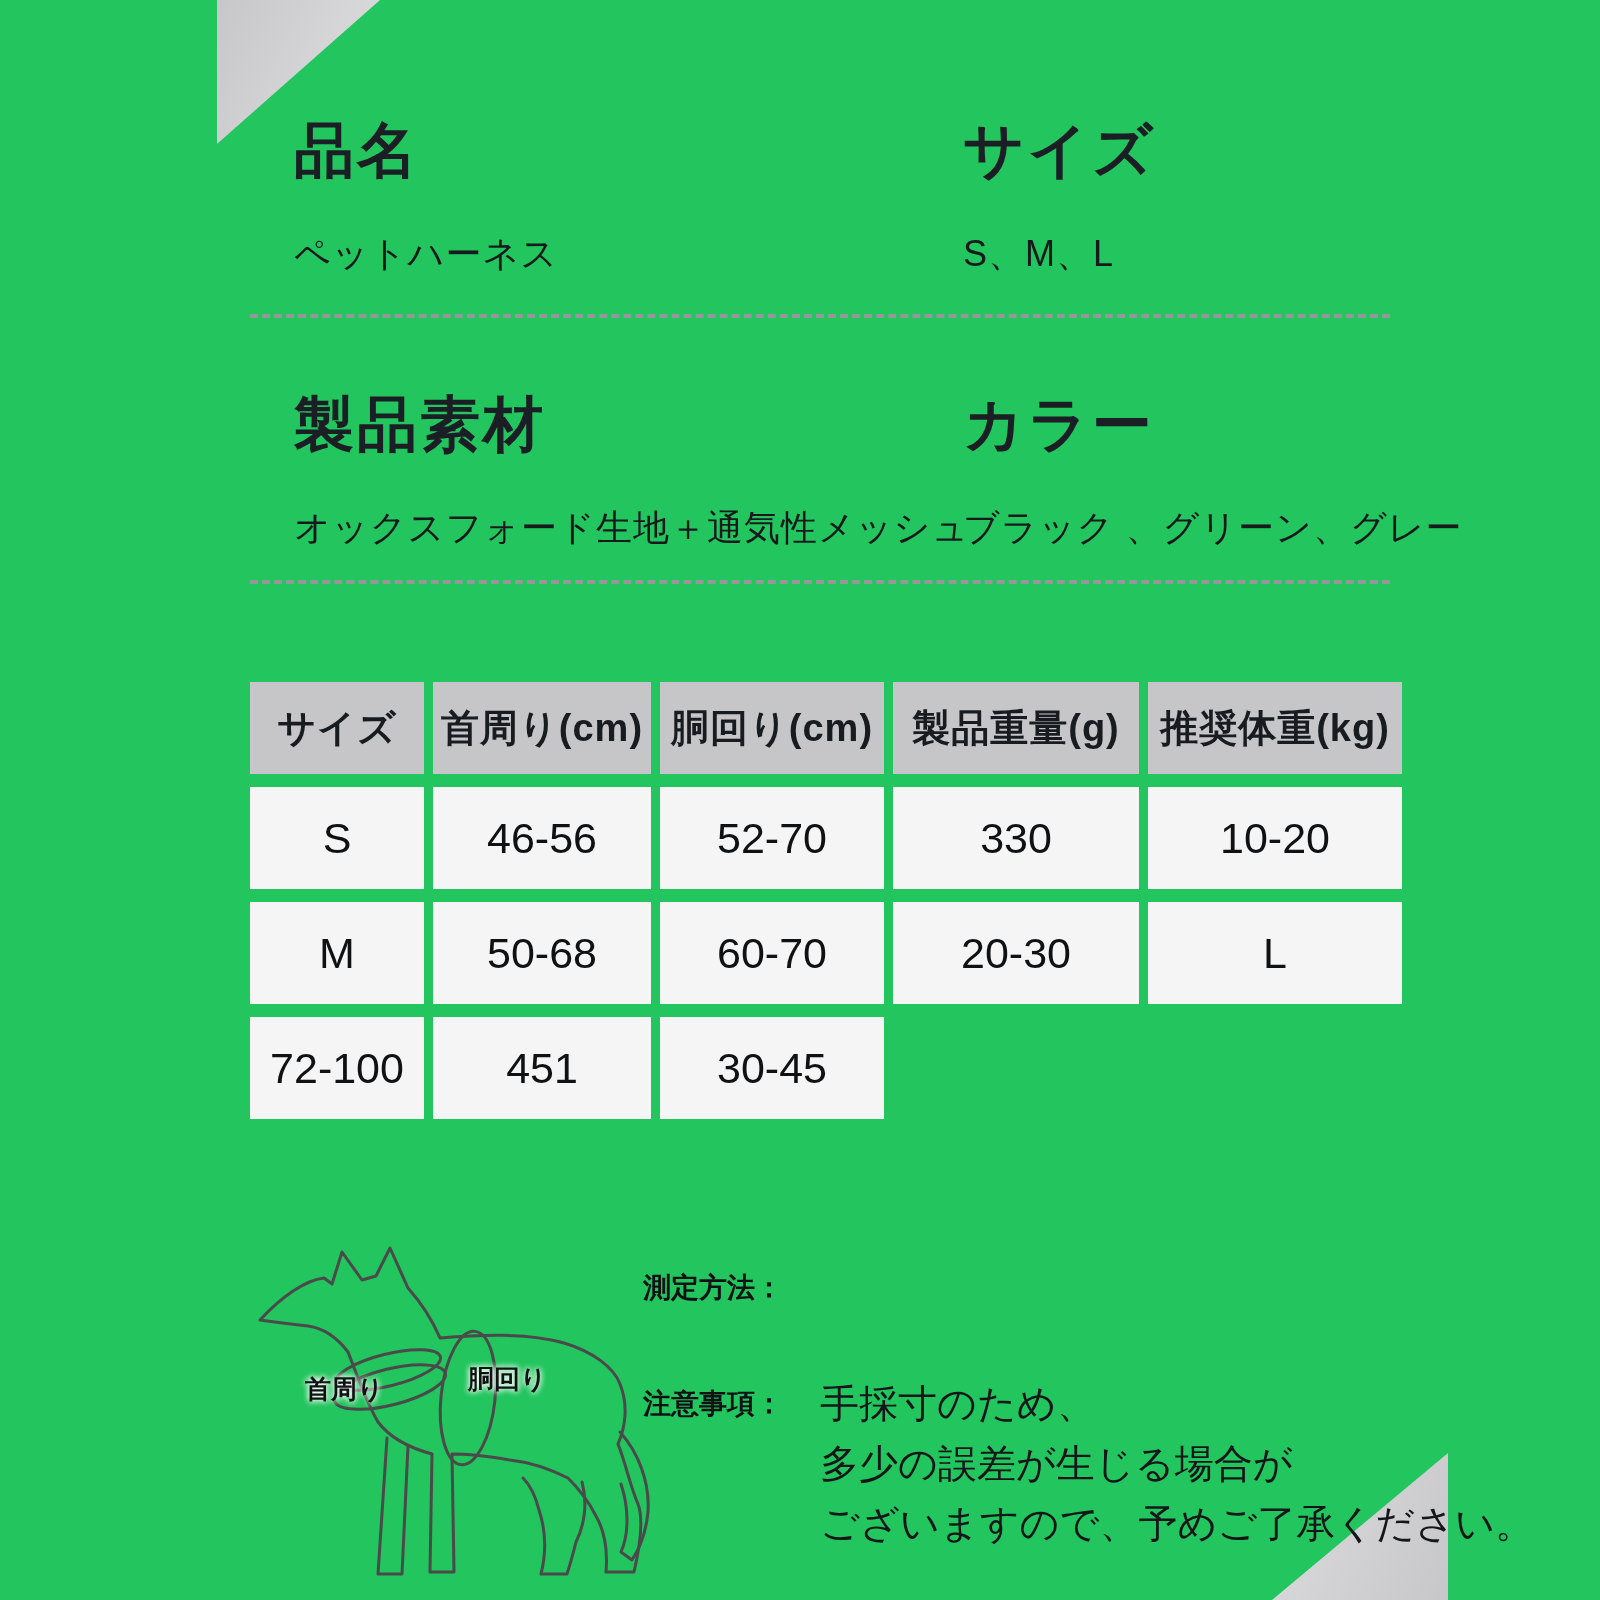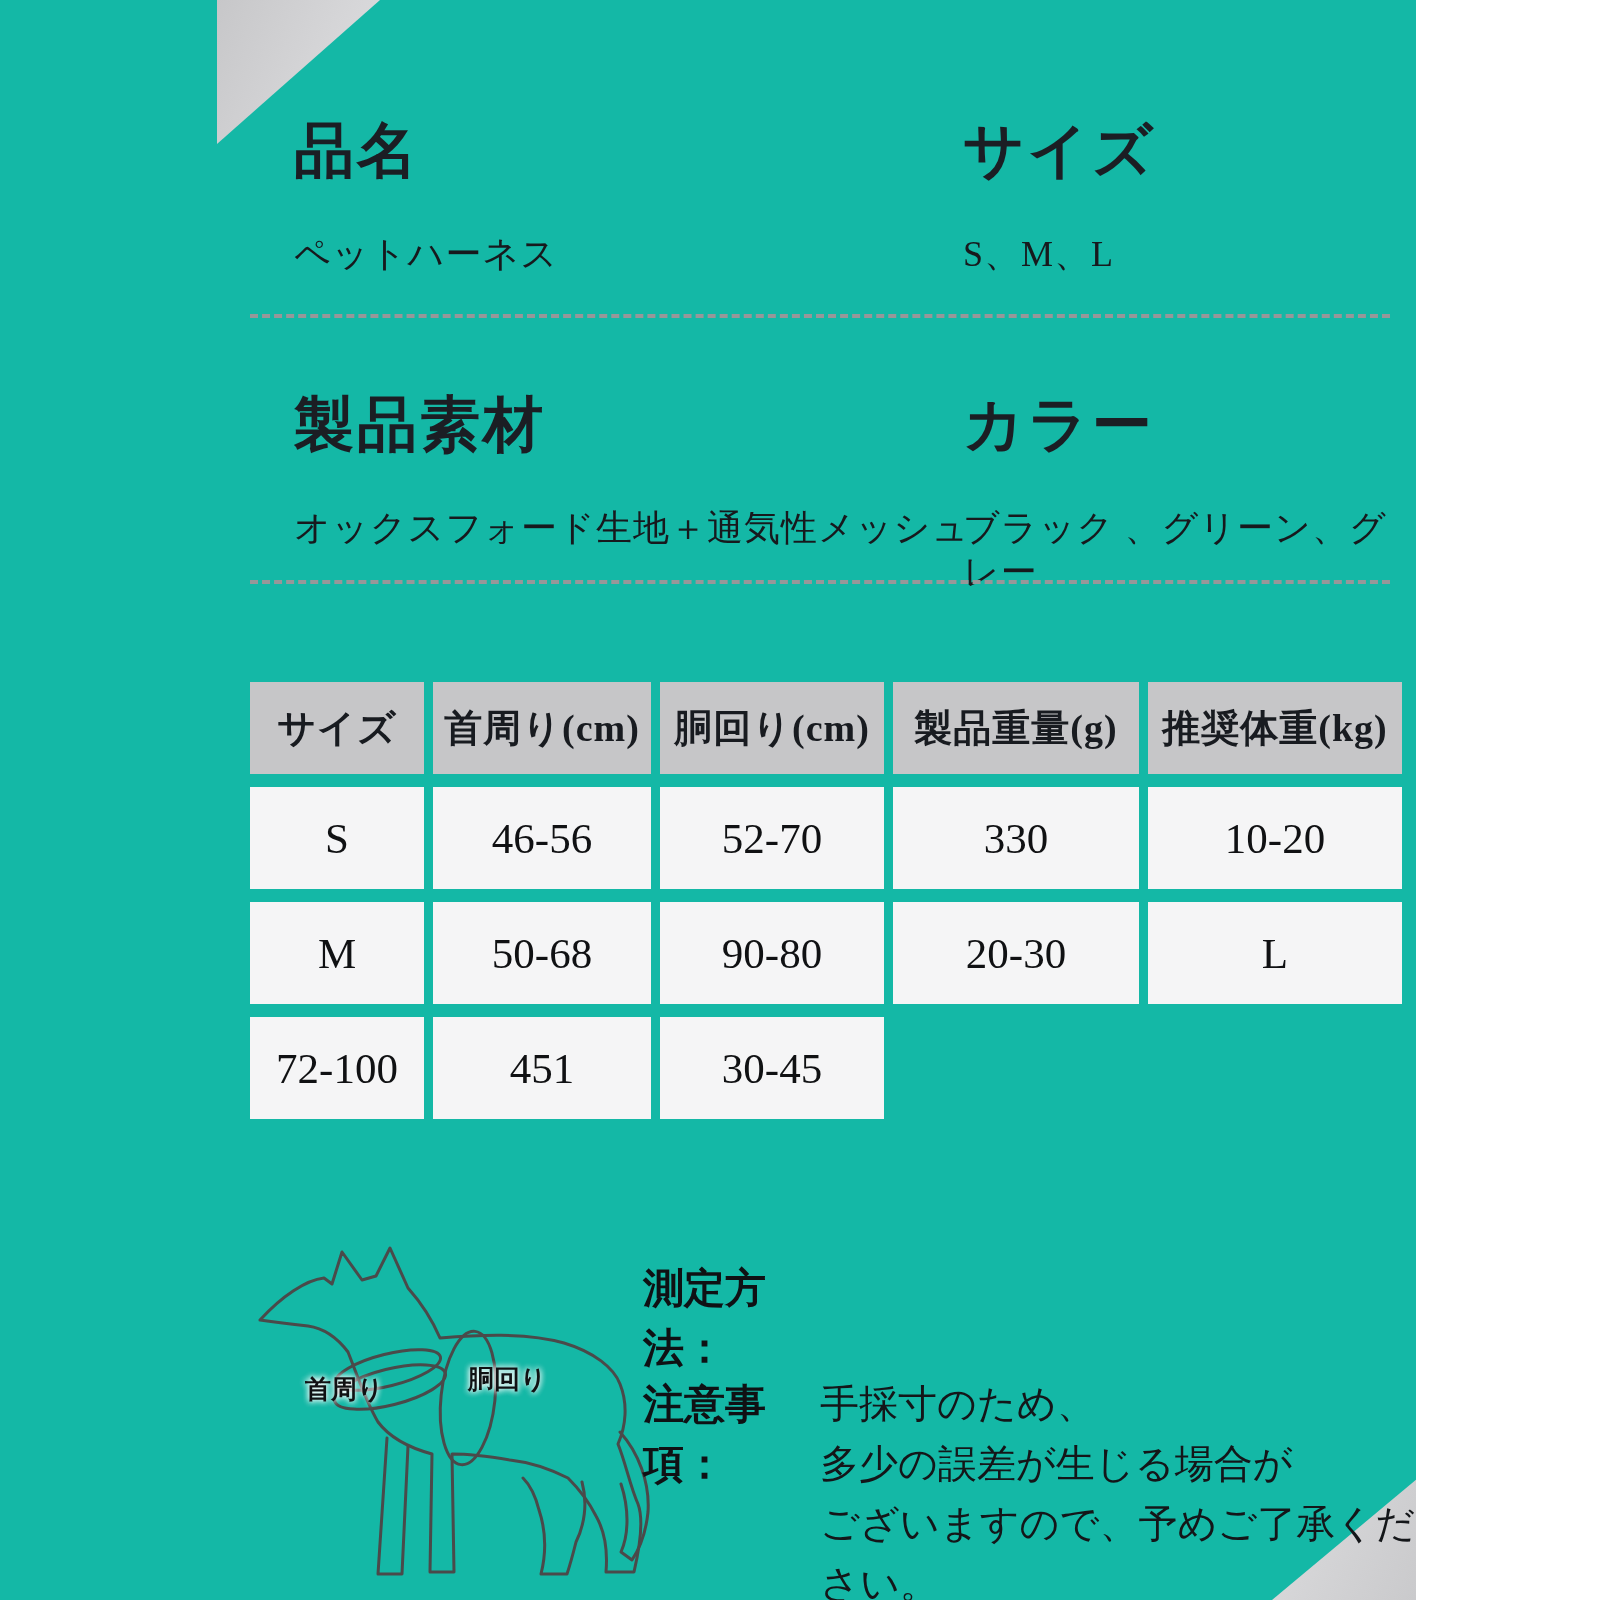--- a/index.html
+++ b/index.html
@@ -1,18 +1,18 @@
 <!DOCTYPE html>
 <html><head>
 <meta charset="utf-8">
 <style>
   html,body{margin:0;padding:0;background:#ffffff;}
   .page{
-    position:relative;width:1416px;height:1600px;background:#14b8a6;overflow:hidden;
-    font-family:Liberation Serif, serif;color:#14171c;
+    position:relative;width:1600px;height:1600px;background:#22c55e;overflow:hidden;
+    font-family:Liberation Sans, sans-serif;color:#14171c;
   }
   
   .tri{position:absolute;}
   .tri-tl{left:217px;top:0;width:163px;height:144px;
     background:linear-gradient(115deg,#c7c7c9 0%,#d6d6d8 60%,#dedee0 100%);
     clip-path:polygon(0 0,100% 0,0 100%);}
   .tri-br{left:1272px;top:1453px;width:176px;height:147px;
     background:linear-gradient(295deg,#c7c7c9 0%,#d4d4d6 60%,#dddddf 100%);
     clip-path:polygon(100% 0,100% 100%,0 100%);}
   
@@ -41,21 +41,21 @@
     font-size:43px;color:#101113;
   }
   
   .dog-wrap{position:absolute;left:230px;top:1240px;width:450px;height:370px;}
   .dog-label{position:absolute;font-size:26px;font-weight:700;color:#101113;
     text-shadow:0 0 6px #fff,0 0 6px #fff;}
   .lbl-neck{left:305px;top:1372px;}
   .lbl-girth{left:468px;top:1362px;}
   
   .note{position:absolute;display:flex;align-items:flex-start;}
-  .note .nlabel{flex:0 0 177px;font-size:41px;font-weight:700;line-height:60px;color:#0f1114;}
+  .note .nlabel{flex:0 0 177px;font-size:28px;font-weight:700;line-height:60px;color:#0f1114;}
   .note .nlines{font-size:39px;line-height:60px;color:#141619;}
   .note-measure{left:643px;top:1258px;}
   .note-caution{left:643px;top:1374px;}
 </style>
 </head>
 <body>
 
 <div class="page">
 
   <div class="tri tri-tl"></div>
@@ -93,21 +93,21 @@
     <div class="th">推奨体重(kg)</div>
 
     <div class="td">S</div>
     <div class="td">46-56</div>
     <div class="td">52-70</div>
     <div class="td">330</div>
     <div class="td">10-20</div>
 
     <div class="td">M</div>
     <div class="td">50-68</div>
-    <div class="td">90-80</div>
+    <div class="td">60-70</div>
     <div class="td">20-30</div>
 
     <div class="td">L</div>
     <div class="td">72-100</div>
     <div class="td">451</div>
     <div class="td">30-45</div>
   </div>
 
   <div class="dog-wrap">
     <svg viewBox="0 0 450 370" width="450" height="370">

